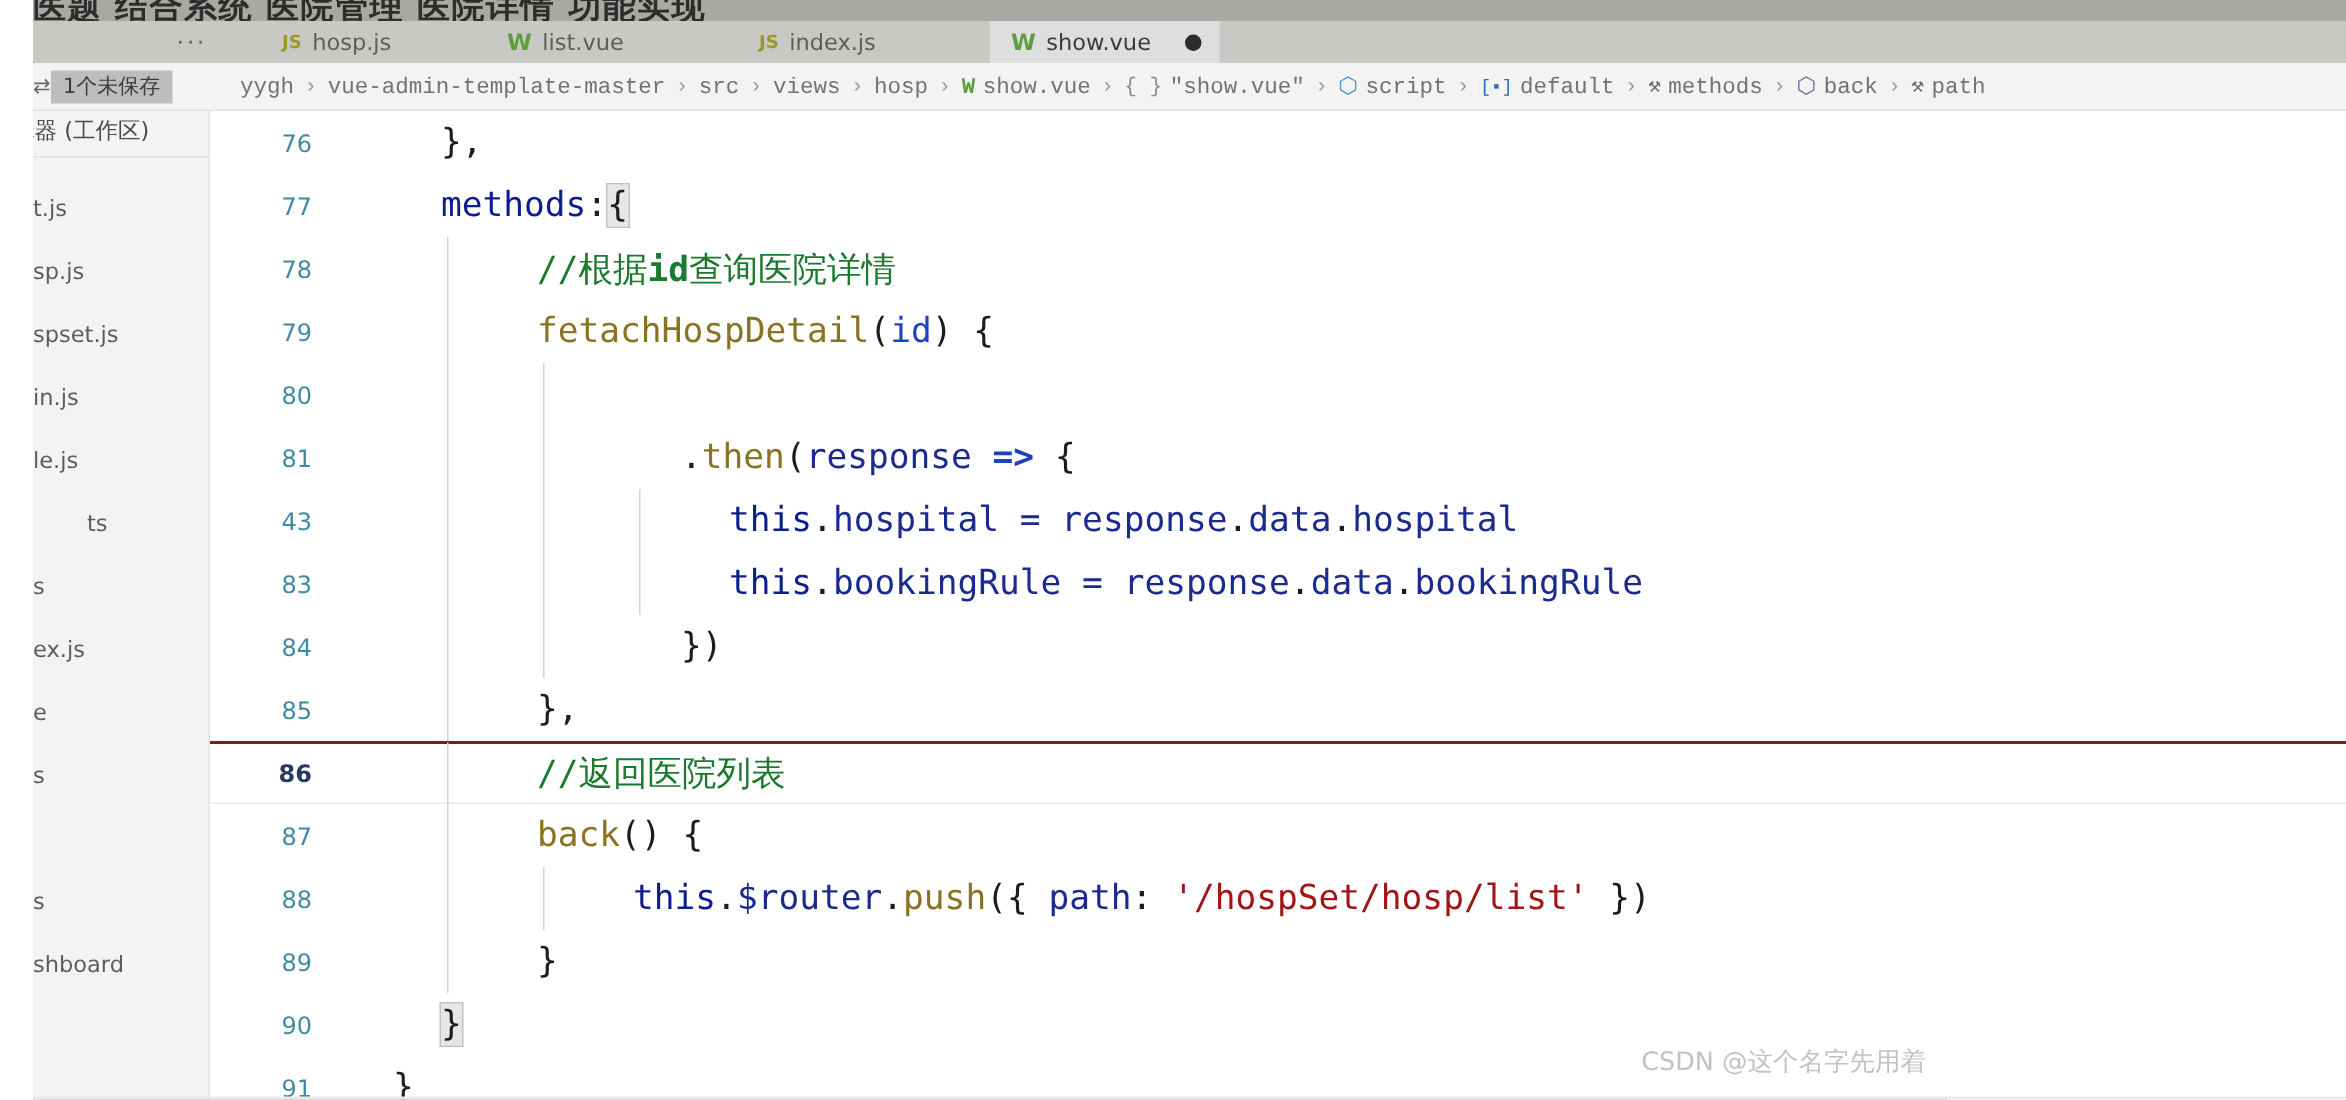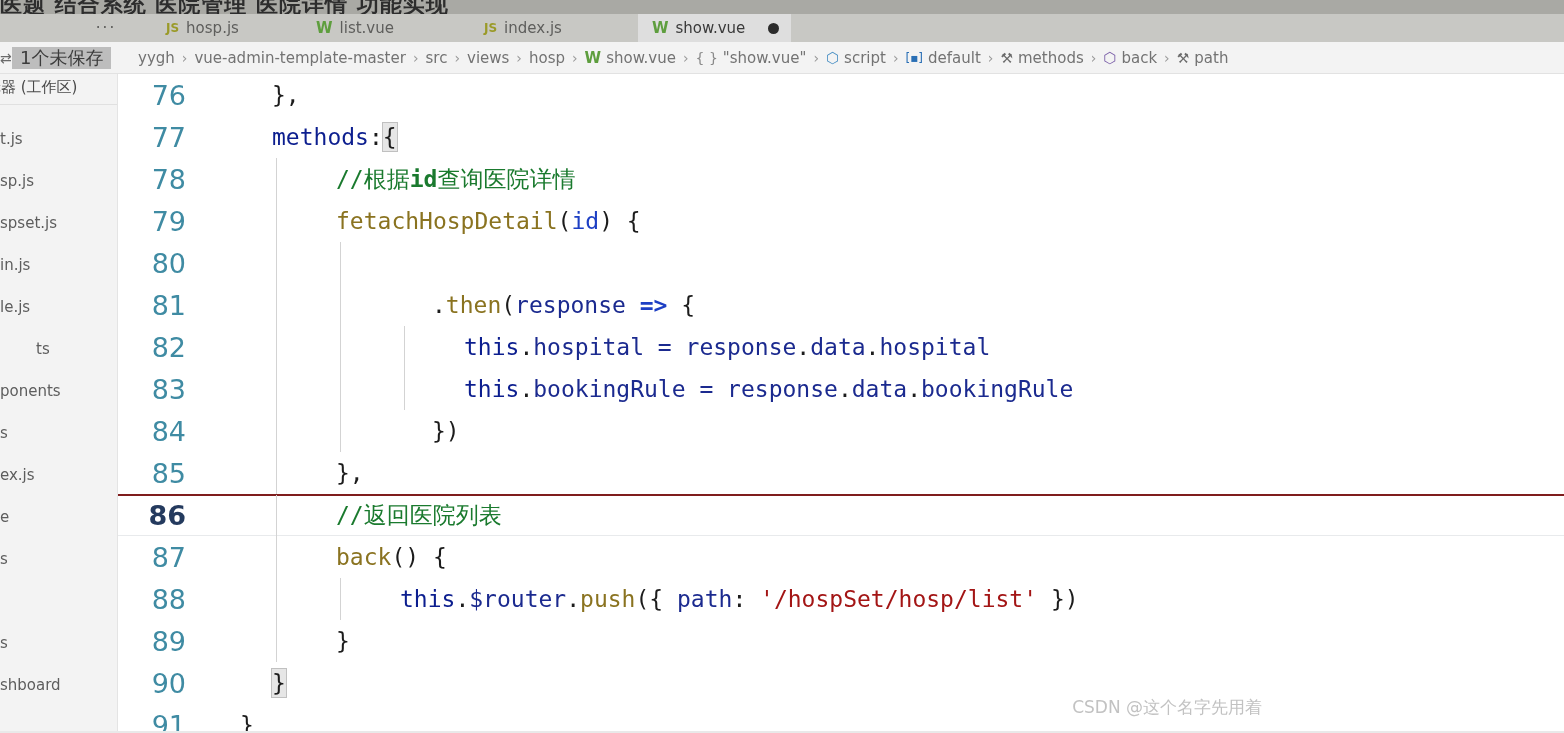--- a/index.html
+++ b/index.html
@@ -1,21 +1,21 @@
 <!DOCTYPE html>
 <html><head>
 <meta charset="utf-8">
 <style>
   * { box-sizing: border-box; margin:0; padding:0; }
   html,body {
     width:1564px; height:733px; overflow:hidden;
     background:#ffffff;
     font-family:"DejaVu Sans","Liberation Sans",sans-serif;
   }
-  #app { position:relative; width:1276px; height:733px; background:#0f172a; }
+  #app { position:relative; width:1276px; height:733px; background:#0f172a;margin-left:22px; }
 
   
   .title-strip{
     position:absolute; left:0; top:0; width:1564px; height:14px;
     background:#a9a9a4; overflow:hidden;
   }
   .title-strip .ttxt{
     position:absolute; left:0; top:-10px;
     font-size:22px; font-weight:700; color:#2d2d2d;
     letter-spacing:1px; white-space:nowrap;
@@ -45,30 +45,30 @@
     width:11px; height:11px; border-radius:50%; background:#2b2b2b; margin-left:16px;
   }
 
   
   .crumbrow{
     position:absolute; left:0; top:42px; width:1564px; height:32px;
     background:#f3f3f3; border-bottom:1px solid #e2e2e2;
   }
   .unsaved-badge{
     position:absolute; left:12px; top:5px; height:22px;
-    background:#bdbdbd; color:#3c3c3c; font-size:18px;
+    background:#bdbdbd; color:#3c3c3c; font-size:14px;
     display:flex; align-items:center; padding:0 8px; white-space:nowrap;
   }
   .side-edge{
     position:absolute; left:0; top:8px; font-size:14px; color:#6a6a6a;
   }
   .crumbs{
     position:absolute; left:138px; top:0; height:32px;
     display:flex; align-items:center; gap:0; white-space:nowrap;
-    font-size:15px; color:#737373;
+    font-size:15px; color:#737373;font-family:Liberation Mono, monospace;
   }
   .crumb{ display:flex; align-items:center; gap:5px; }
   .sep{ color:#9a9a9a; margin:0 7px; font-size:14px; }
   .cicon{ font-size:13px; line-height:1; display:inline-block; }
   .cicon.vue{ color:#5e9e3e; font-size:15px; font-weight:700; }
   .cicon.brace{ color:#8a8a8a; font-size:14px; }
   .cicon.cube{ color:#4a90c4; font-size:15px; }
   .cicon.cube-purple{ color:#7a5ea8; font-size:15px; }
   .cicon.box{ color:#2a6fb5; font-size:12px; }
   .cicon.wrench{ color:#6a6a6a; font-size:14px; }
@@ -98,21 +98,21 @@
     position:absolute; left:118px; top:74px; width:1446px; height:659px;
     background:#ffffff; overflow:hidden;
   }
   .coderow{
     position:relative; height:42px; display:flex; align-items:center;
   }
   .coderow.current{ border-top:2px solid #7f1d1d; border-bottom:1px solid #e8eaec; }
   .lnum{
     width:90px; text-align:right; padding-right:22px;
     font-family:"DejaVu Sans","Liberation Sans",sans-serif;
-    font-size:27px; color:#3f8ba3; font-weight:400;
+    font-size:16px; color:#3f8ba3; font-weight:400;
   }
   .coderow.current .lnum{ color:#243a5e; font-weight:700; }
   .codetext{
     position:relative; flex:1; height:42px; display:flex; align-items:center;
     font-family:"DejaVu Sans Mono","Liberation Mono",monospace;
     font-size:23px; white-space:pre; color:#1c1c1c; letter-spacing:0px;
   }
   
   .guide{
     position:absolute; top:0; width:1px; height:42px; background:#d3d3d3;
@@ -249,23 +249,20 @@
         <div class="sb-item">
           <span style="left: 0px;">in.js</span>
         </div>
         <div class="sb-item">
           <span style="left: 0px;">le.js</span>
         </div>
         <div class="sb-item">
           <span style="left: 0px; padding-left: 36px;">ts</span>
         </div>
         <div class="sb-item">
-          <span style="left: 0px;">ponents</span>
-        </div>
-        <div class="sb-item">
           <span style="left: 0px;">s</span>
         </div>
         <div class="sb-item">
           <span style="left: 0px;">ex.js</span>
         </div>
         <div class="sb-item">
           <span style="left: 0px;">e</span>
         </div>
         <div class="sb-item">
           <span style="left: 0px;">s</span>
@@ -302,21 +299,21 @@
         </div>
         <div class="coderow">
           <div class="lnum">80</div>
           <div class="codetext"><div class="guide" style="left: 68px;"></div><div class="guide" style="left: 132px;"></div></div>
         </div>
         <div class="coderow">
           <div class="lnum">81</div>
           <div class="codetext"><div class="guide" style="left: 68px;"></div><div class="guide" style="left: 132px;"></div><span style="padding-left: 224px;"><span class="t-punct">.</span><span class="t-fn">then</span><span class="t-punct">(</span><span class="t-prop">response </span><span class="t-arrow">=&gt;</span><span class="t-punct"> {</span></span></div>
         </div>
         <div class="coderow">
-          <div class="lnum">82</div>
+          <div class="lnum">43</div>
           <div class="codetext"><div class="guide" style="left: 68px;"></div><div class="guide" style="left: 132px;"></div><div class="guide" style="left: 196px;"></div><span style="padding-left: 256px;"><span class="t-key">this</span><span class="t-punct">.</span><span class="t-prop">hospital = response</span><span class="t-punct">.</span><span class="t-prop">data</span><span class="t-punct">.</span><span class="t-prop">hospital</span></span></div>
         </div>
         <div class="coderow">
           <div class="lnum">83</div>
           <div class="codetext"><div class="guide" style="left: 68px;"></div><div class="guide" style="left: 132px;"></div><div class="guide" style="left: 196px;"></div><span style="padding-left: 256px;"><span class="t-key">this</span><span class="t-punct">.</span><span class="t-prop">bookingRule = response</span><span class="t-punct">.</span><span class="t-prop">data</span><span class="t-punct">.</span><span class="t-prop">bookingRule</span></span></div>
         </div>
         <div class="coderow">
           <div class="lnum">84</div>
           <div class="codetext"><div class="guide" style="left: 68px;"></div><div class="guide" style="left: 132px;"></div><span style="padding-left: 224px;"><span class="t-punct">})</span></span></div>
         </div>

